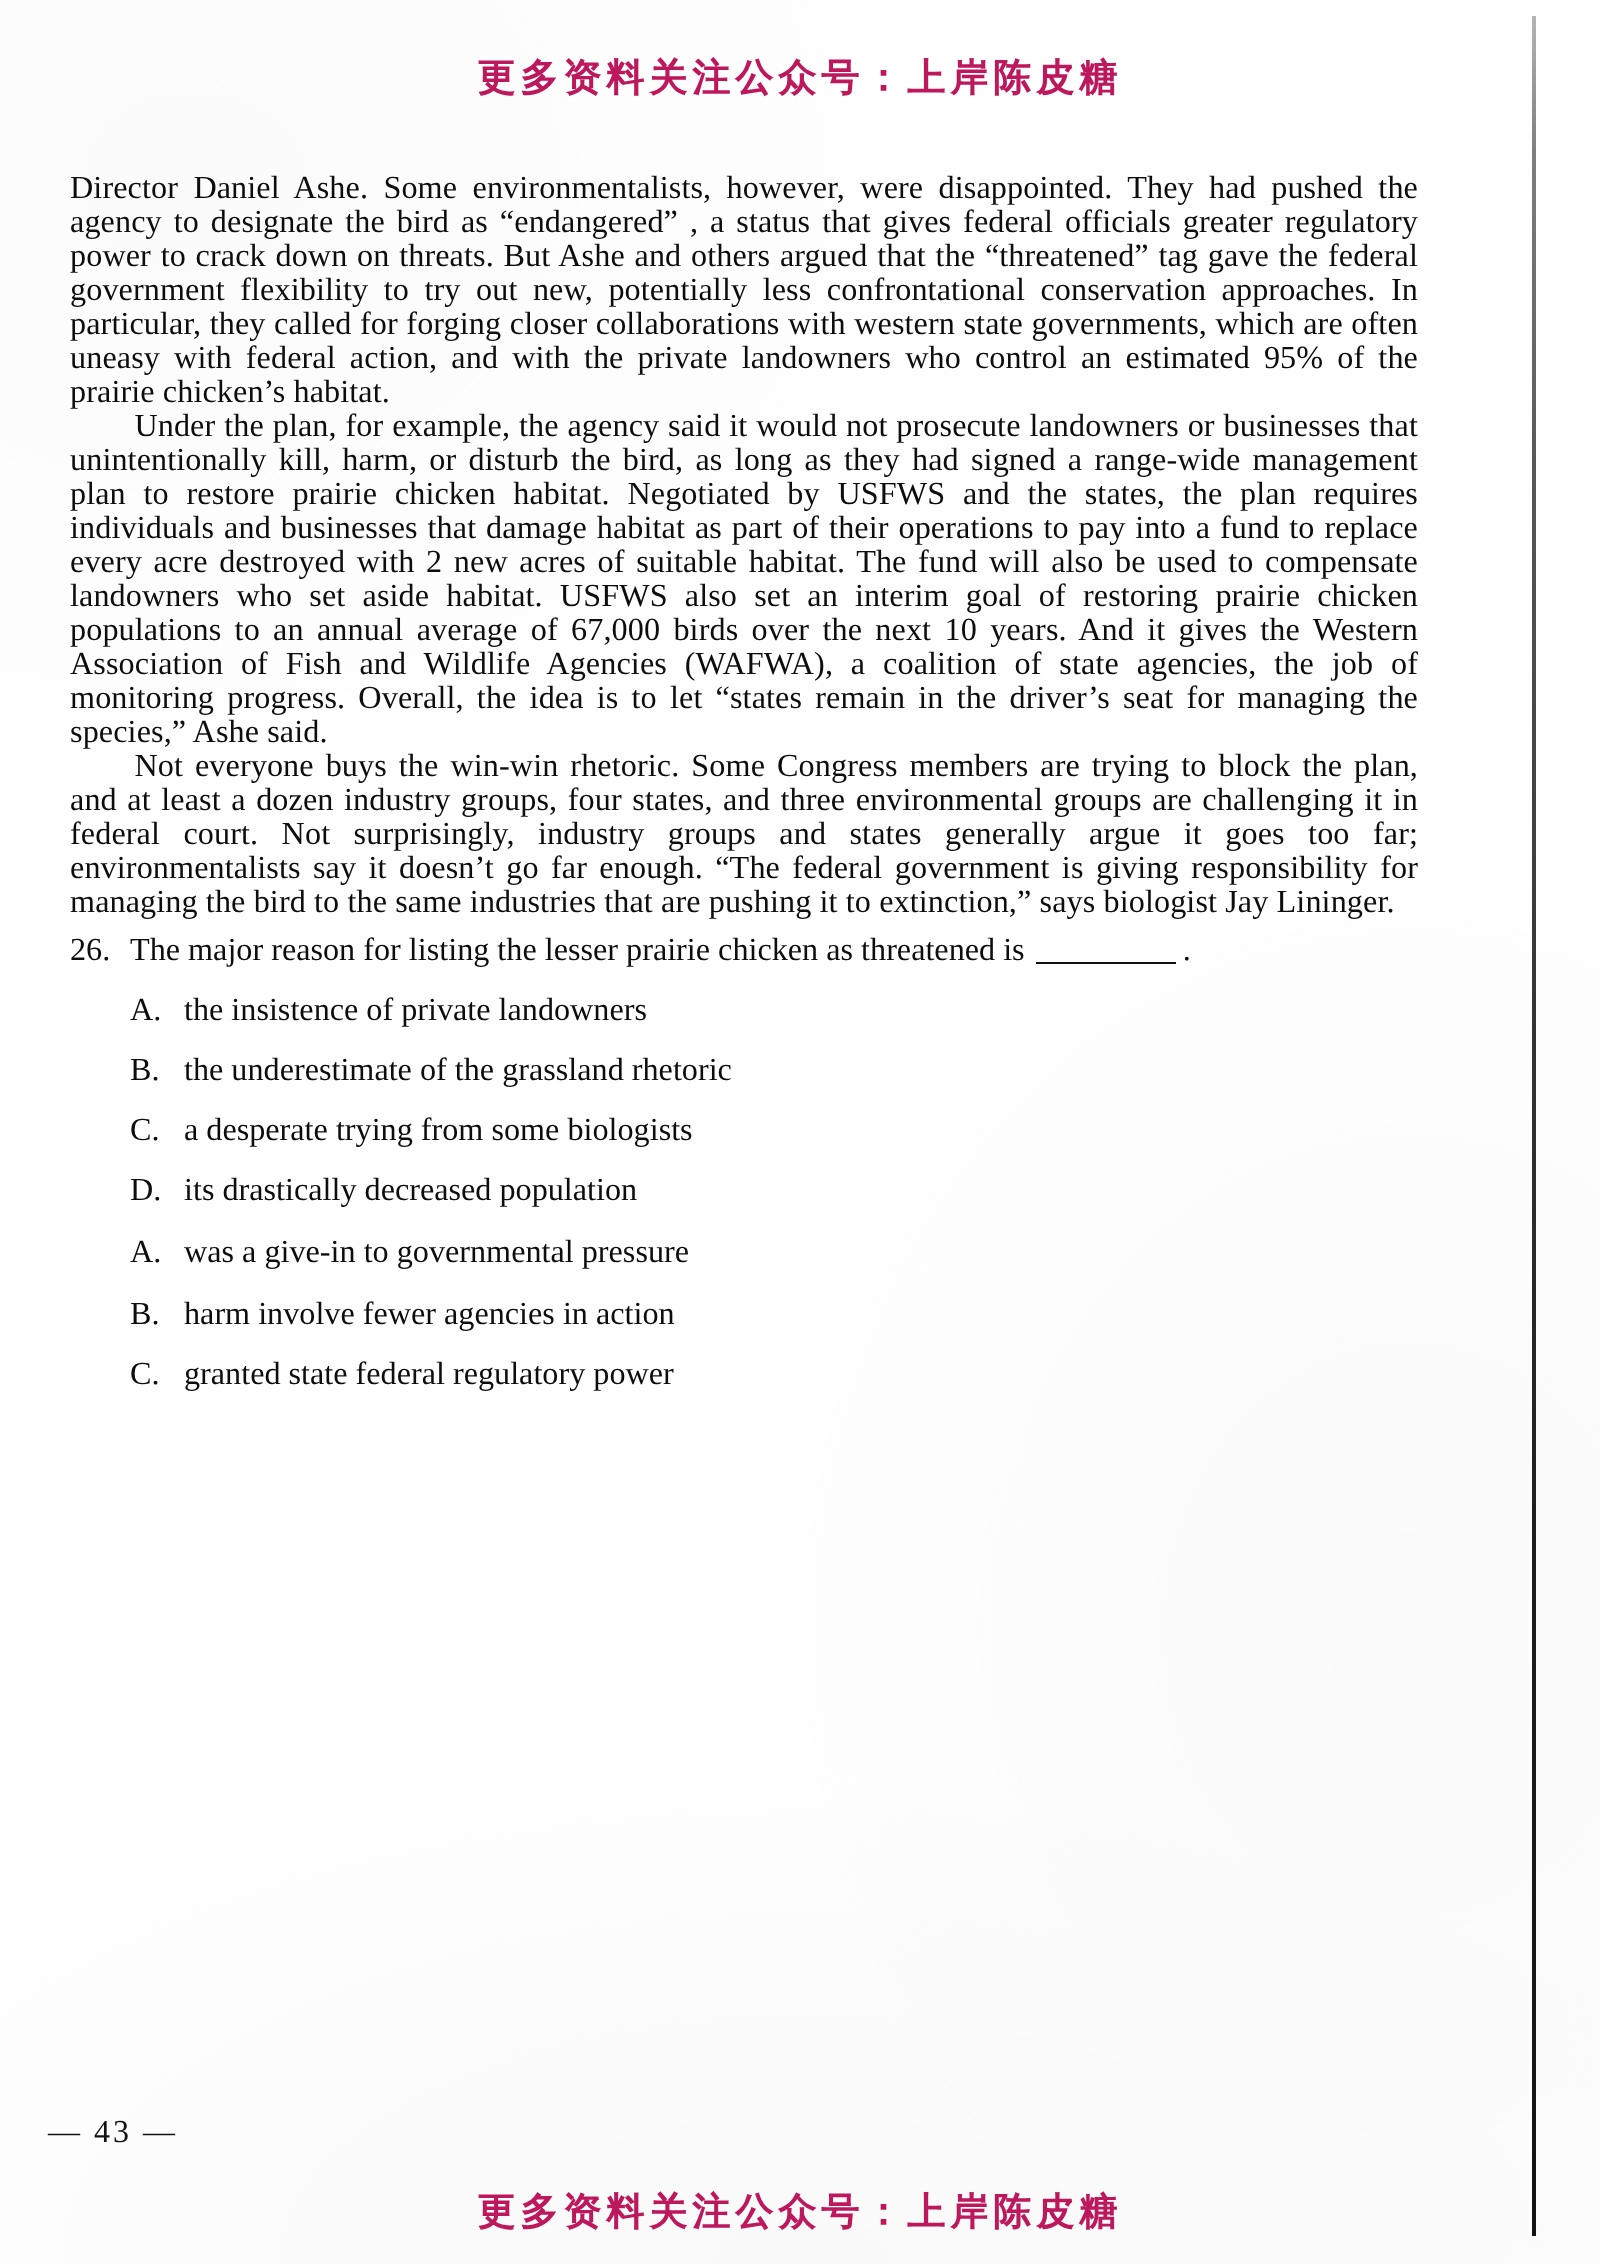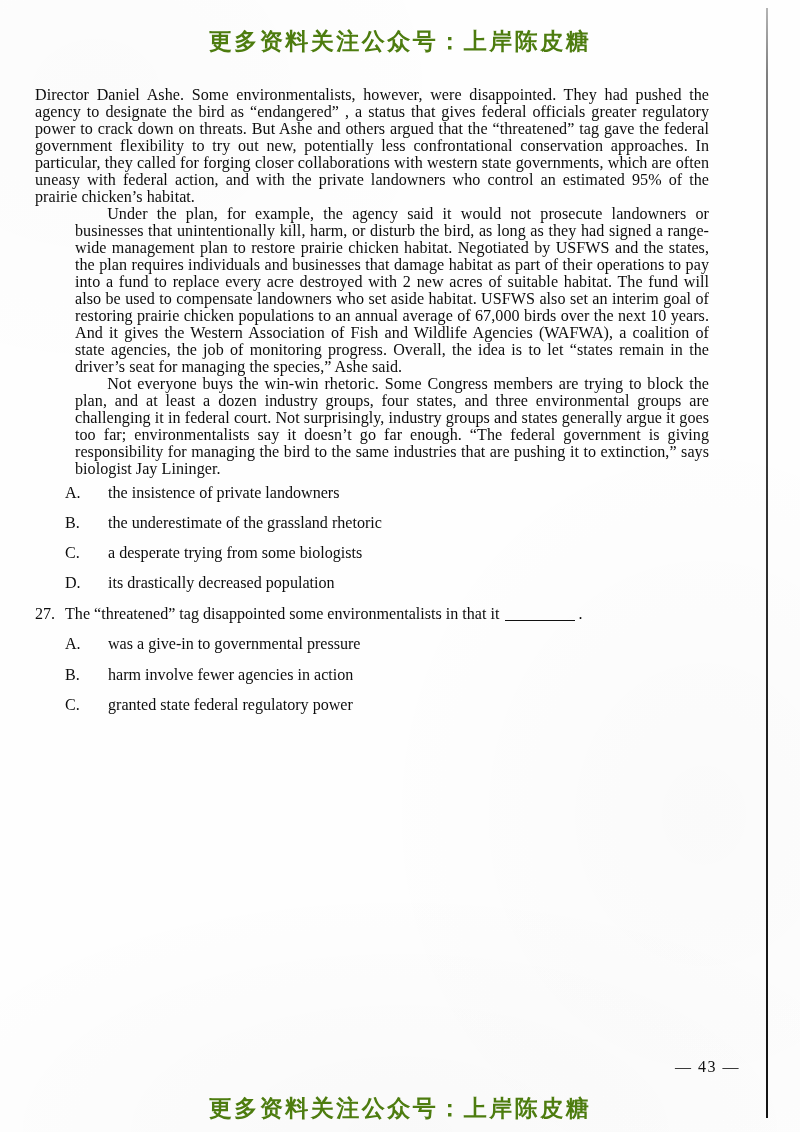--- a/index.html
+++ b/index.html
@@ -49,24 +49,24 @@
       rgba(20,20,20,0.96) 70%,
       rgba(15,15,15,0.98) 100%);
   }
 
   
   .watermark {
     position: absolute;
     left: 0;
     width: 800px;
     text-align: center;
-    color: #4d7c0f;
+    color: #be185d;
     font-family: "DejaVu Serif", "Liberation Serif", serif;
     font-weight: bold;
-    font-size: 23px;
+    font-size: 19px;
     letter-spacing: 2.5px;
     white-space: nowrap;
     user-select: none;
   }
   #watermark-top    { top: 26px; }
   #watermark-bottom { top: 1093px; }
 
   
   #content {
     position: absolute;
@@ -76,21 +76,21 @@
   }
 
   p.para {
     margin: 0;
     font-size: 16.1px;
     line-height: 17px;
     text-align: justify;
     text-justify: inter-word;
     letter-spacing: 0.05px;
   }
-  p.para.indented { text-indent: 2.0em; margin-left: 40px; }
+  p.para.indented { text-indent: 2.0em; }
 
   
   .question-block { margin-top: 1px; }
 
   .question-stem {
     display: flex;
     align-items: baseline;
     font-size: 16.1px;
     line-height: 30.1px;
     margin-top: 1px;
@@ -117,32 +117,33 @@
     align-items: baseline;
     font-size: 16.1px;
     line-height: 30.1px;
     padding-left: 30px;
   }
   .opt-letter {
     flex: 0 0 auto;
     width: 27px;
     white-space: nowrap;
   }
-  .opt-text { flex: 1 1 auto; margin-left: 16px; }
+  .opt-text { flex: 1 1 auto; }
 
   
   #page-number {
     position: absolute;
     left: 0;
     top: 1058px;
     width: 740px;
-    text-align: right;
+    text-align: left;
     font-size: 16px;
     letter-spacing: 1.5px;
     color: #111;
+    padding-left: 24px;
   }
 </style>
 </head>
 <body>
 
 <div id="page-scan">
 
   <div id="scan-noise"></div>
 
   <div id="binding-edge"></div>
@@ -151,46 +152,46 @@
 
   <div id="content">
 
     <p class="para">Director Daniel Ashe. Some environmentalists, however, were disappointed. They had pushed the agency to designate the bird as “endangered” , a status that gives federal officials greater regulatory power to crack down on threats. But Ashe and others argued that the “threatened” tag gave the federal government flexibility to try out new, potentially less confrontational conservation approaches. In particular, they called for forging closer collaborations with western state governments, which are often uneasy with federal action, and with the private landowners who control an estimated 95% of the prairie chicken’s habitat.</p>
 
     <p class="para indented">Under the plan, for example, the agency said it would not prosecute landowners or businesses that unintentionally kill, harm, or disturb the bird, as long as they had signed a range-wide management plan to restore prairie chicken habitat. Negotiated by USFWS and the states, the plan requires individuals and businesses that damage habitat as part of their operations to pay into a fund to replace every acre destroyed with 2 new acres of suitable habitat. The fund will also be used to compensate landowners who set aside habitat. USFWS also set an interim goal of restoring prairie chicken populations to an annual average of 67,000 birds over the next 10 years. And it gives the Western Association of Fish and Wildlife Agencies (WAFWA), a coalition of state agencies, the job of monitoring progress. Overall, the idea is to let “states remain in the driver’s seat for managing the species,” Ashe said.</p>
 
     <p class="para indented">Not everyone buys the win-win rhetoric. Some Congress members are trying to block the plan, and at least a dozen industry groups, four states, and three environmental groups are challenging it in federal court. Not surprisingly, industry groups and states generally argue it goes too far; environmentalists say it doesn’t go far enough. “The federal government is giving responsibility for managing the bird to the same industries that are pushing it to extinction,” says biologist Jay Lininger.</p>
 
     <div class="question-block">
+      <div class="question-stem">
+        <span class="q-number">26.</span>
+        <span class="q-text">
+          <span>The major reason for listing the lesser prairie chicken as threatened is</span><span class="blank-rule"></span><span>.</span>
+        </span>
+      </div>
 
       <div class="option-row">
         <span class="opt-letter">A.</span>
         <span class="opt-text">the insistence of private landowners</span>
       </div>
       <div class="option-row">
         <span class="opt-letter">B.</span>
         <span class="opt-text">the underestimate of the grassland rhetoric</span>
       </div>
       <div class="option-row">
         <span class="opt-letter">C.</span>
         <span class="opt-text">a desperate trying from some biologists</span>
       </div>
       <div class="option-row">
         <span class="opt-letter">D.</span>
         <span class="opt-text">its drastically decreased population</span>
       </div>
     </div>
 
     <div class="question-block">
-      <div class="question-stem">
-        <span class="q-number">27.</span>
-        <span class="q-text">
-          <span>The “threatened” tag disappointed some environmentalists in that it</span><span class="blank-rule"></span><span>.</span>
-        </span>
-      </div>
 
       <div class="option-row">
         <span class="opt-letter">A.</span>
         <span class="opt-text">was a give-in to governmental pressure</span>
       </div>
       <div class="option-row">
         <span class="opt-letter">B.</span>
         <span class="opt-text">harm involve fewer agencies in action</span>
       </div>
       <div class="option-row">

